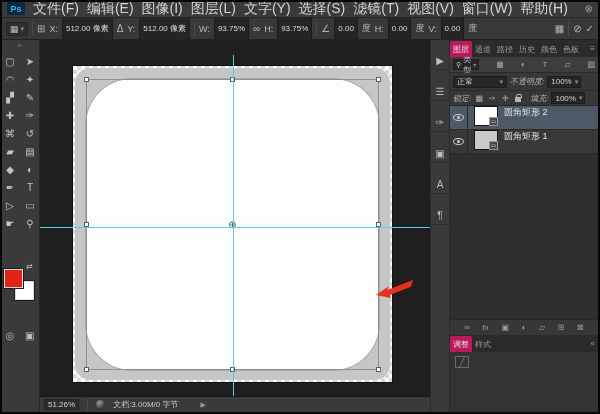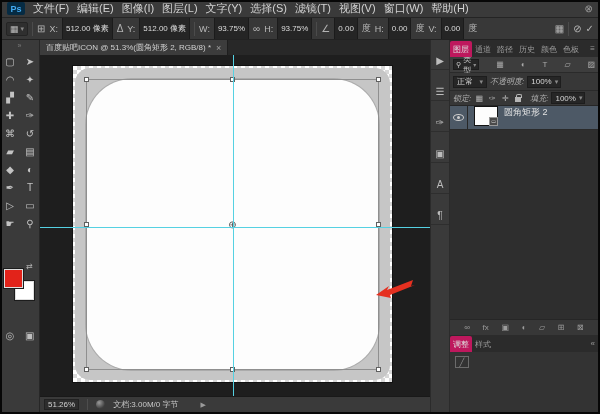--- a/index.html
+++ b/index.html
@@ -9,21 +9,21 @@
     background:#1e1e1e; font-family:"Liberation Sans", sans-serif;
     color:#ccc; -webkit-font-smoothing:antialiased;
   }
   #app::after { content:''; position:absolute; inset:0; border:2px solid #070707; pointer-events:none; z-index:99; }
 
   
   .menubar { position:absolute; top:0; left:0; right:0; height:18px; background:#3a3a3a;
     border-bottom:1px solid #242424; display:flex; align-items:center; gap:8px; padding:0 7px; z-index:10; }
   .ps-logo { width:18px; height:13px; background:#062b43; color:#43a9f0; font-size:9px; font-weight:bold;
     display:flex; align-items:center; justify-content:center; border-radius:2px; letter-spacing:0; }
-  .menu-item { font-size:11px; color:#d2d2d2; white-space:nowrap; }
+  .menu-item { font-size:14px; color:#d2d2d2; white-space:nowrap; }
   .win-icon { margin-left:auto; font-size:10px; color:#9a9a9a; }
 
   
   .optionsbar { position:absolute; top:18px; left:0; right:0; height:22px; background:#383838;
     border-bottom:1px solid #222; display:flex; align-items:center; gap:4px; padding:0 6px;
     font-size:9px; color:#bdbdbd; z-index:9; overflow:hidden; white-space:nowrap; }
   .ob-field { background:#252525; border:1px solid #1b1b1b; border-bottom-color:#454545;
     color:#dcdcdc; font-size:8px; padding:13px 3px; border-radius:1px; }
   .ob-sep { width:1px; height:14px; background:#4b4b4b; flex:0 0 1px; }
   .ob-icon { color:#b3b3b3; font-size:10px; line-height:1; }
@@ -217,26 +217,20 @@
     </div>
     <span class="swap-icon">⇄</span>
     <div class="swatch fg" style="background: rgb(226, 35, 26);"></div>
     <div class="swatch bg" style="background: rgb(255, 255, 255);"></div>
     <div class="tb-extra">
       <span>◎</span>
       <span>▣</span>
     </div>
   </div>
 
-  <div class="docktabs">
-    <div class="doc-tab">
-      <span>百度贴吧ICON @ 51.3%(圆角矩形 2, RGB/8) *</span>
-      <span class="close">×</span>
-    </div>
-  </div>
 
   <div class="viewport">
     <div class="doc">
       <div class="shape-outer" style="background: rgb(198, 198, 198);"></div>
       <div class="shape-inner" style="background: rgb(253, 253, 253);"></div>
       <div class="tbox">
         <span class="th" style="left:-3px;top:-3px;"></span>
         <span class="th" style="left:50%;margin-left:-3px;top:-3px;"></span>
         <span class="th" style="right:-3px;top:-3px;"></span>
         <span class="th" style="left:-3px;top:50%;margin-top:-3px;"></span>
@@ -291,21 +285,21 @@
       </span>
       <span class="f-icon">▦</span>
       <span class="f-icon">◐</span>
       <span class="f-icon">T</span>
       <span class="f-icon">▱</span>
       <span class="f-icon">▨</span>
       <span class="f-toggle">●</span>
     </div>
 
     <div class="blend-row">
-      <span class="combo" style="width:34px;">
+      <span class="combo" style="width:54px;">
         <span>正常</span>
         <i class="dd" style="font-style:normal">▾</i>
       </span>
       <span class="mini-label">不透明度:</span>
       <span class="combo" style="width:34px;">
         <span>100%</span>
         <i class="dd" style="font-style:normal">▾</i>
       </span>
     </div>
 
@@ -325,20 +319,29 @@
     <div class="layer-row" style="background: rgb(77, 89, 102);">
       <span class="eye-cell">
           <span class="eye"></span>
         </span>
       <span class="thumb" style="background:#fdfdfd;">
         <span class="badge">▭</span>
       </span>
       <span class="layer-name">圆角矩形 2</span>
     </div>
 
+    <div class="layer-row">
+      <span class="eye-cell">
+          <span class="eye"></span>
+        </span>
+      <span class="thumb" style="background:#c9c9c9;">
+        <span class="badge">▭</span>
+      </span>
+      <span class="layer-name">圆角矩形 1</span>
+    </div>
 
     <div class="layers-empty"></div>
 
     <div class="lp-bottom">
       <i>∞</i>
       <i>fx</i>
       <i>▣</i>
       <i>◐</i>
       <i>▱</i>
       <i>⊞</i>

